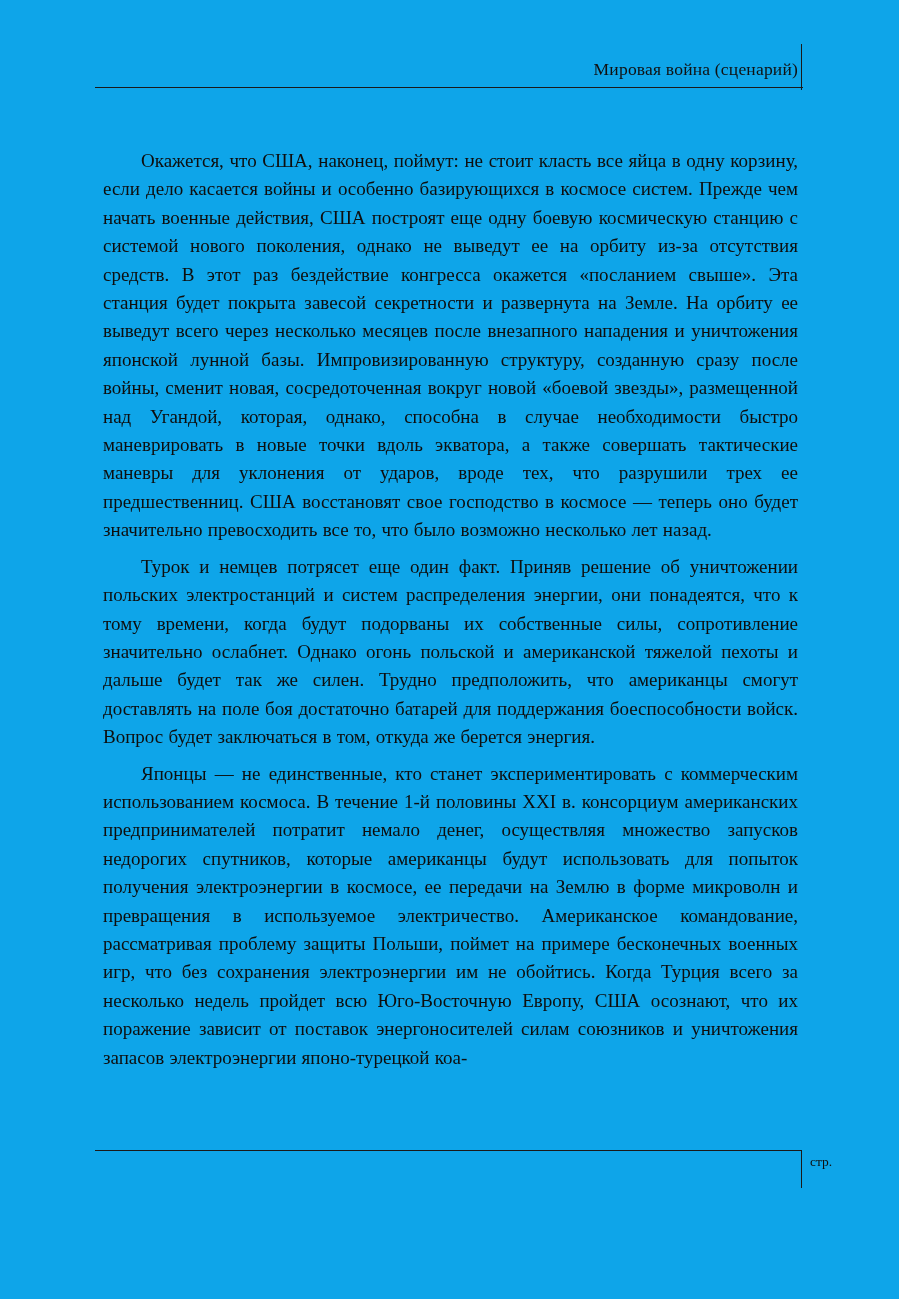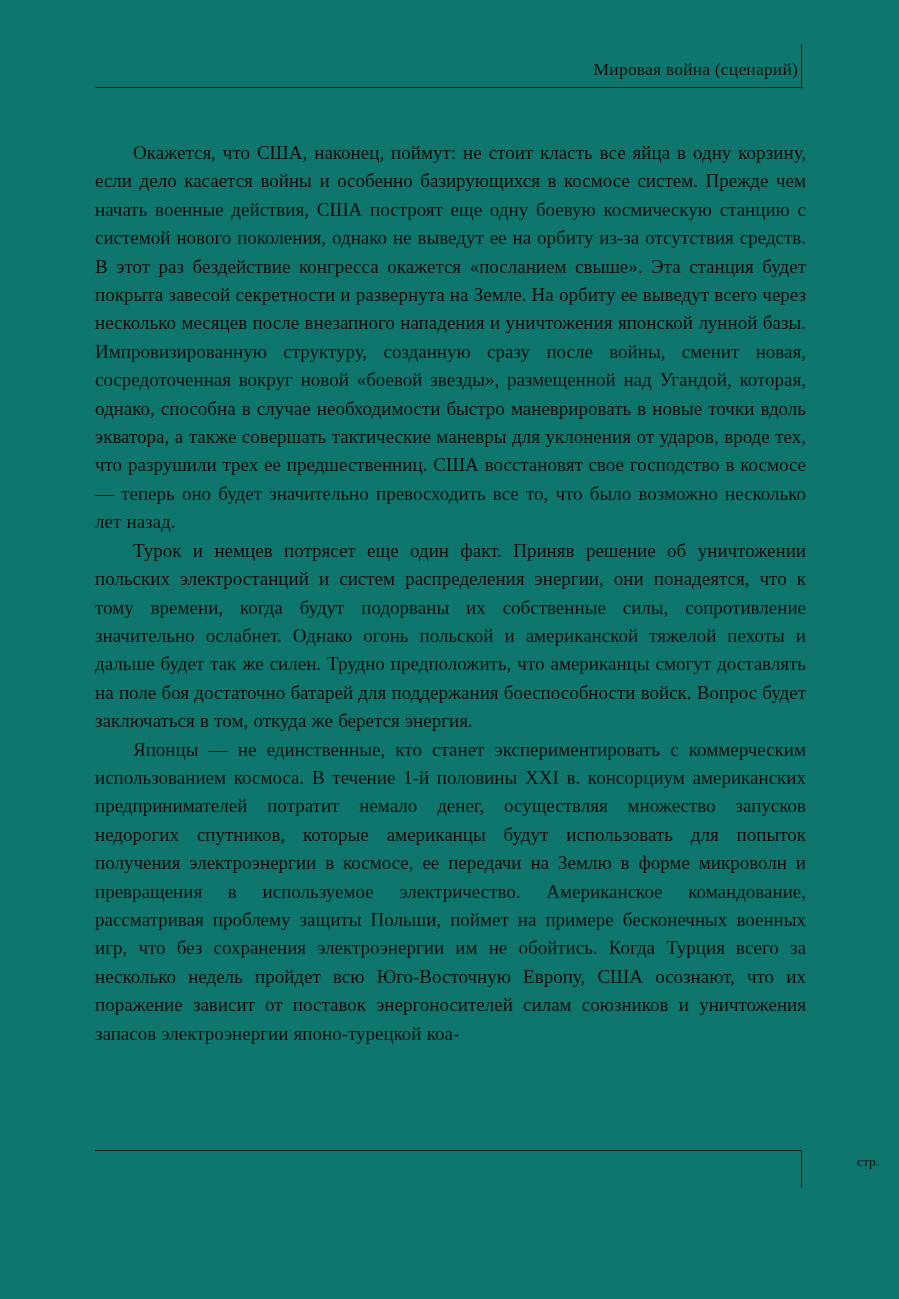--- a/index.html
+++ b/index.html
@@ -5,21 +5,21 @@
   html, body {
     margin: 0;
     padding: 0;
     background: #e8e8e8;
   }
   .page {
     position: relative;
     width: 899px;
     height: 1299px;
     margin: 0 auto;
-    background: #0f766e;
+    background: #0ea5e9;
     font-family: "Liberation Serif", "DejaVu Serif", serif;
     color: #101010;
     overflow: hidden;
   }
 
   
   .running-head {
     position: absolute;
     top: 58px;
     left: 95px;
@@ -52,21 +52,21 @@
     position: absolute;
     top: 139px;
     left: 95px;
     width: 711px;
     font-size: 19px;
     line-height: 28.4px;
     text-align: justify;
     color: #0e0e0e;
   }
   .body-text p {
-    margin: 0;
+    margin: 8px;
     padding: 0;
     text-indent: 38px;
     word-spacing: 0.5px;
   }
 
   
   .footer-rule {
     position: absolute;
     top: 1150px;
     left: 95px;
@@ -88,21 +88,21 @@
     left: 95px;
     width: 698px;
     text-align: right;
     font-size: 20px;
     line-height: 24px;
     color: #101010;
   }
   .page-label {
     position: absolute;
     top: 1154px;
-    left: 857px;
+    left: 810px;
     font-size: 13.5px;
     line-height: 16px;
     color: #101010;
     text-align: right;
   }
 </style>
 </head>
 <body>
 
 <div class="page">

